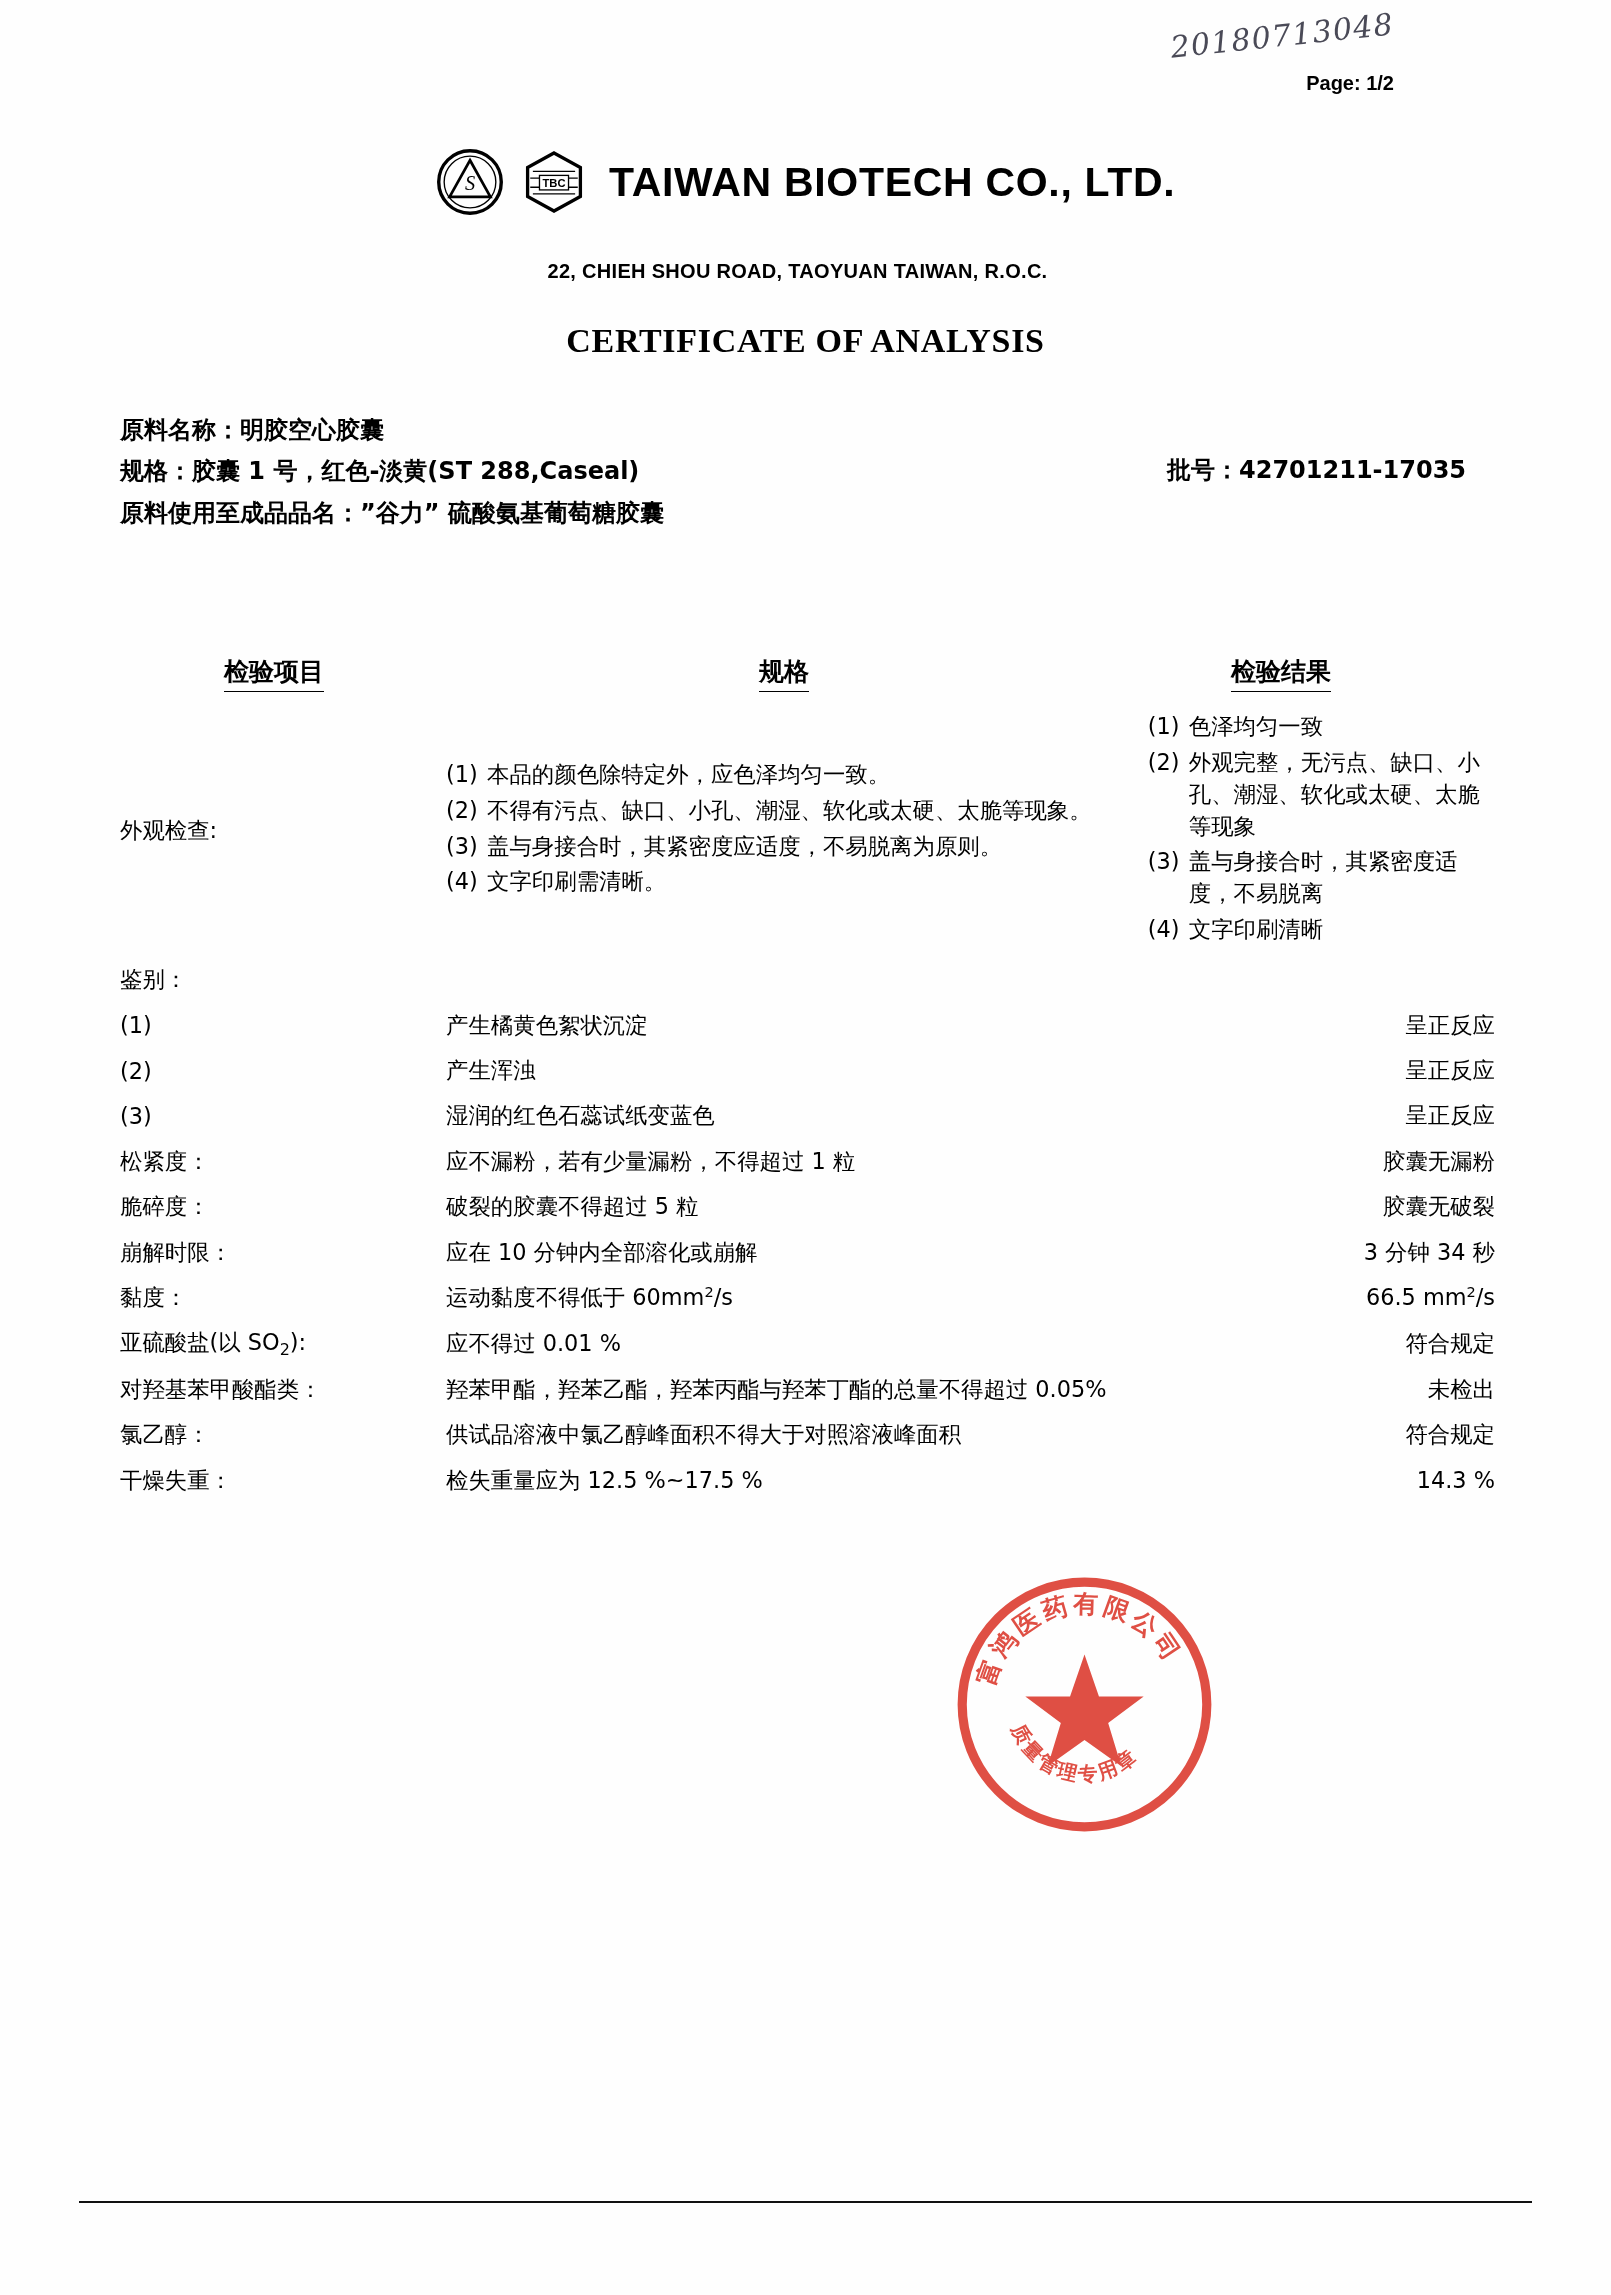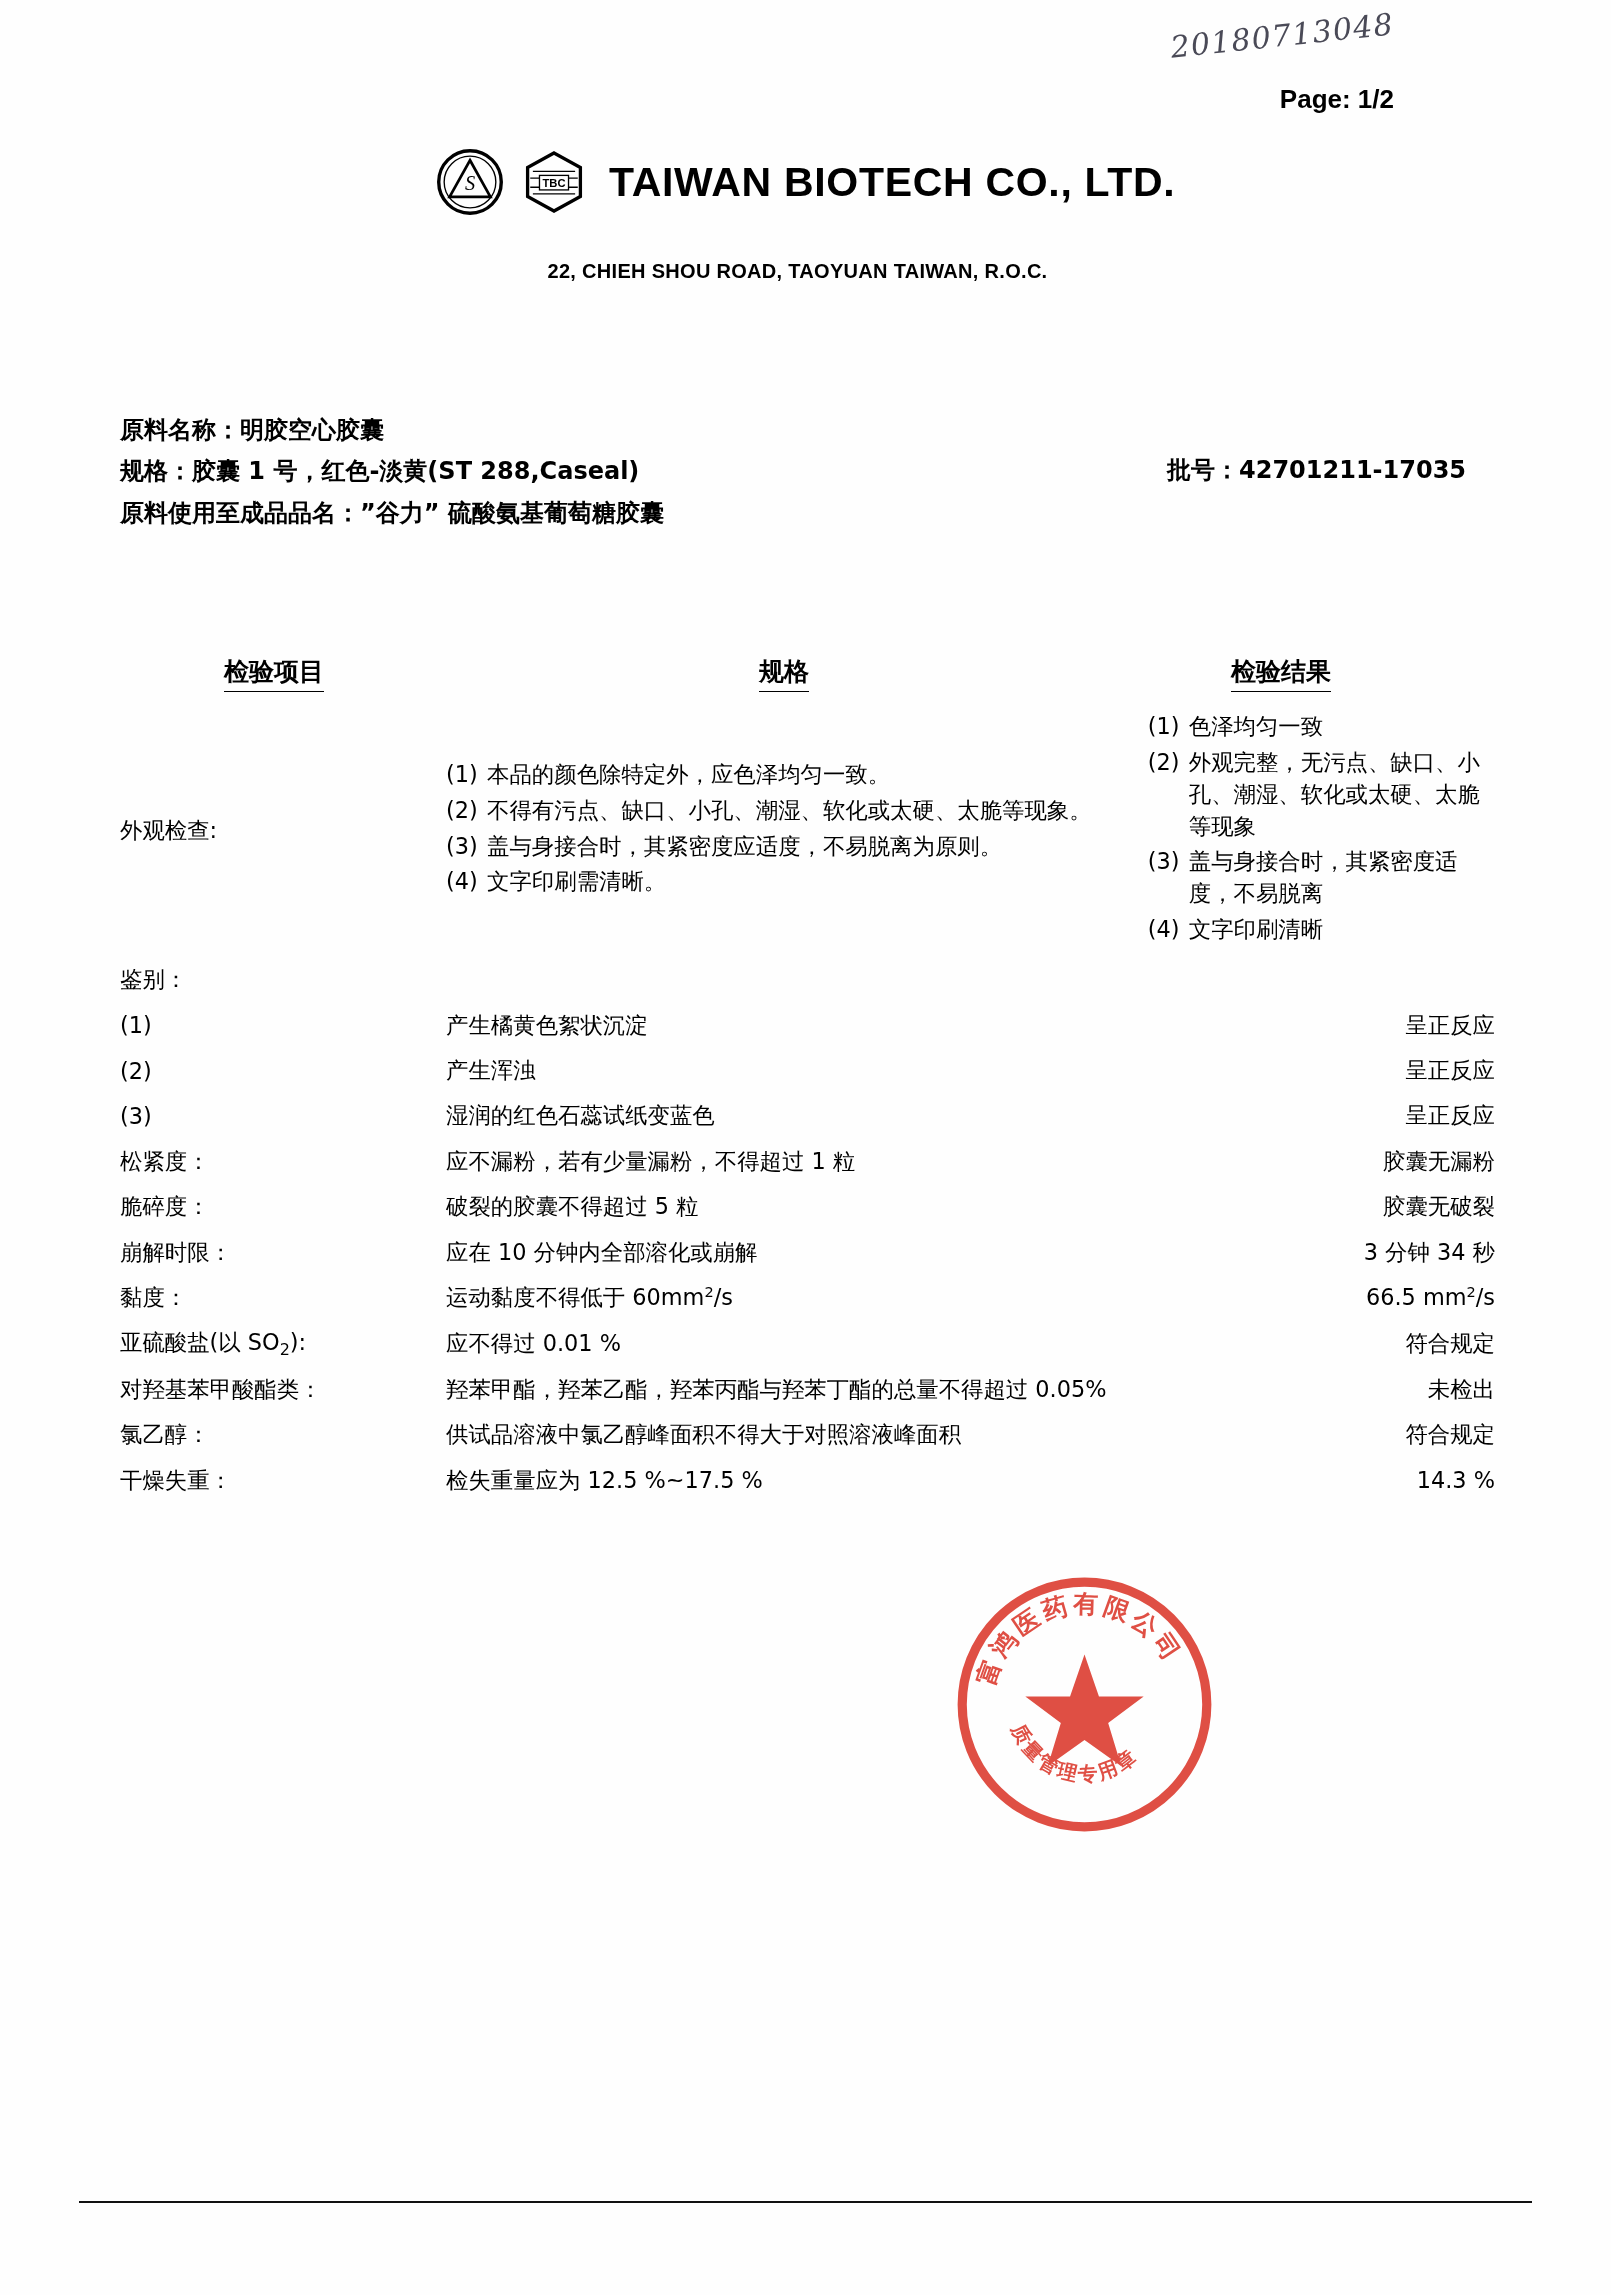--- a/index.html
+++ b/index.html
@@ -35,24 +35,23 @@
     transform: rotate(-6deg);
     letter-spacing: 1.3px;
     white-space: nowrap;
     opacity: 0.85;
   }
   .page-num {
     position: absolute;
     right: 217px;
     top: 72px;
     font-family: "Liberation Sans", sans-serif;
-    font-size: 26px;
-    font-weight: bold;
-    white-space: nowrap;
-    margin-top: 12px;
+    font-size: 20px;
+    font-weight: bold;
+    white-space: nowrap;
   }
 
   
   .header {
     position: absolute;
     left: 0; right: 0;
     top: 148px;
     display: flex;
     align-items: center;
     justify-content: center;
@@ -228,20 +227,21 @@
         <line x1="14" y1="58" x2="86" y2="58"></line>
         <line x1="18" y1="68" x2="82" y2="68"></line>
       </g>
       <rect x="28" y="40" width="44" height="22" fill="#fff" stroke="#000" stroke-width="2"></rect>
       <text x="50" y="57" font-size="17" font-family="Liberation Sans, sans-serif" font-weight="bold" text-anchor="middle" fill="#000">TBC</text>
     </svg>
     <div class="company-name">TAIWAN BIOTECH CO., LTD.</div>
   </div>
 
   <div class="address">22, CHIEH SHOU ROAD, TAOYUAN TAIWAN, R.O.C.</div>
+  <div class="doc-title">CERTIFICATE OF ANALYSIS</div>
 
   <div class="meta">
     <div class="row">
       <span>原料名称：</span><span class="val">明胶空心胶囊</span>
     </div>
     <div class="row">
       <span>规格：</span><span class="val">胶囊 1 号，红色-淡黄(ST 288,Caseal)</span>
     </div>
     <div class="row">
       <span>原料使用至成品品名：</span><span class="val">”谷力” 硫酸氨基葡萄糖胶囊</span>

